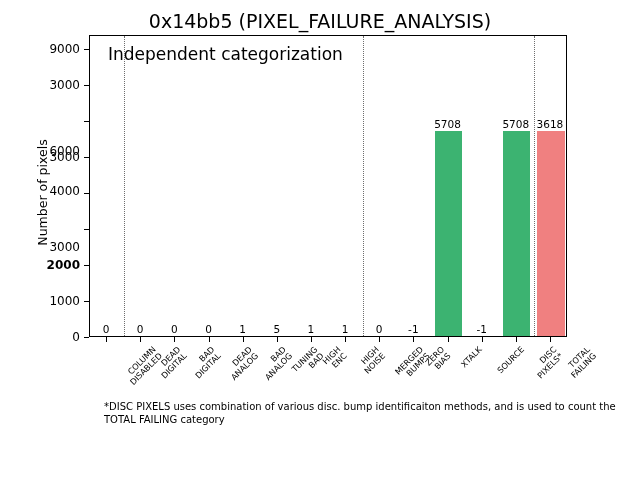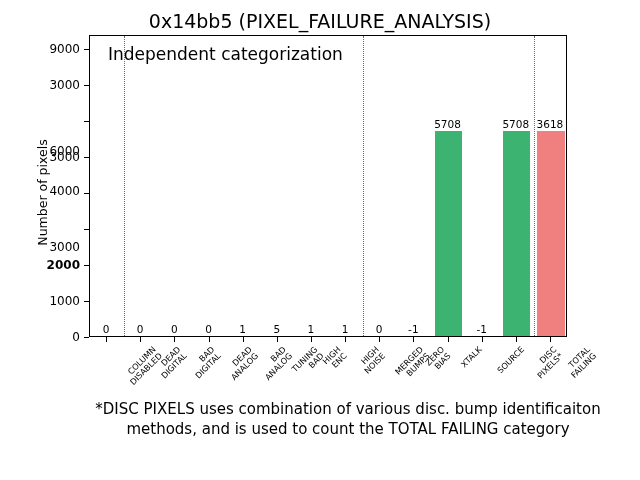--- a/index.html
+++ b/index.html
@@ -142,27 +142,26 @@
     left: 14px;
     top: 31px;
     font-size: 12.5px;
     color: #000000;
     white-space: nowrap;
   }
 
   
   #footnote {
     position: absolute;
-    left: 88px;
+    left: 104px;
     top: 400px;
     width: 520px;
-    font-size: 15px;
+    font-size: 10px;
     color: #000000;
     line-height: 1.30;
-    text-align: center;
   }
 </style>
 </head>
 <body>
 
 <div id="chart-root">
 
   <div id="chart-title">0x14bb5 (PIXEL_FAILURE_ANALYSIS)</div>
 
   <div id="ylabel">Number of pixels</div>

